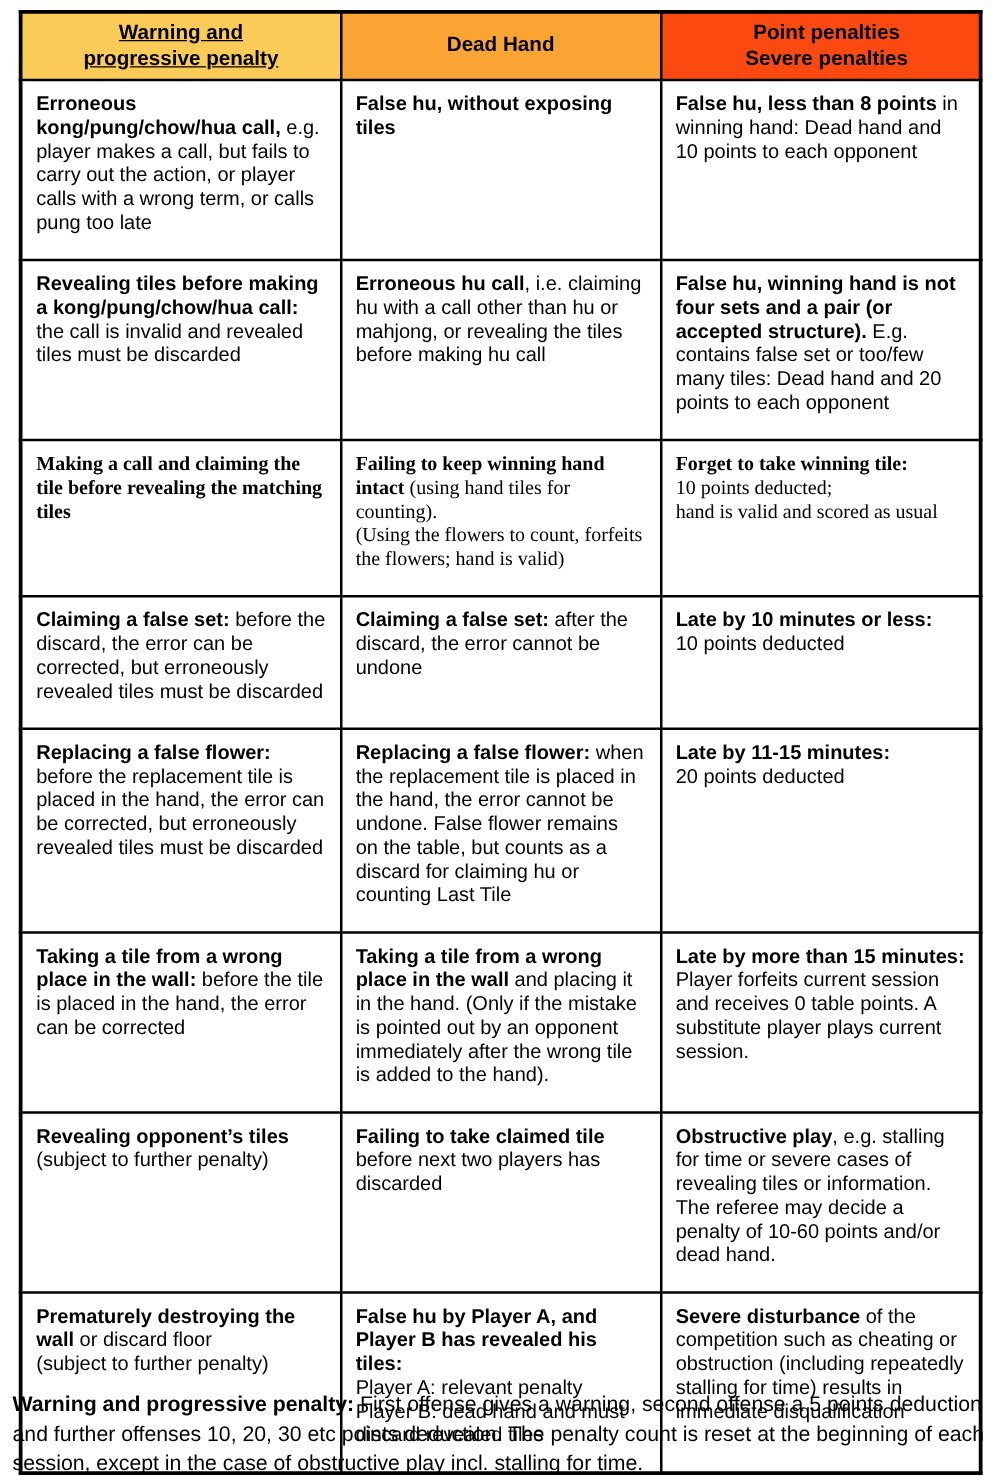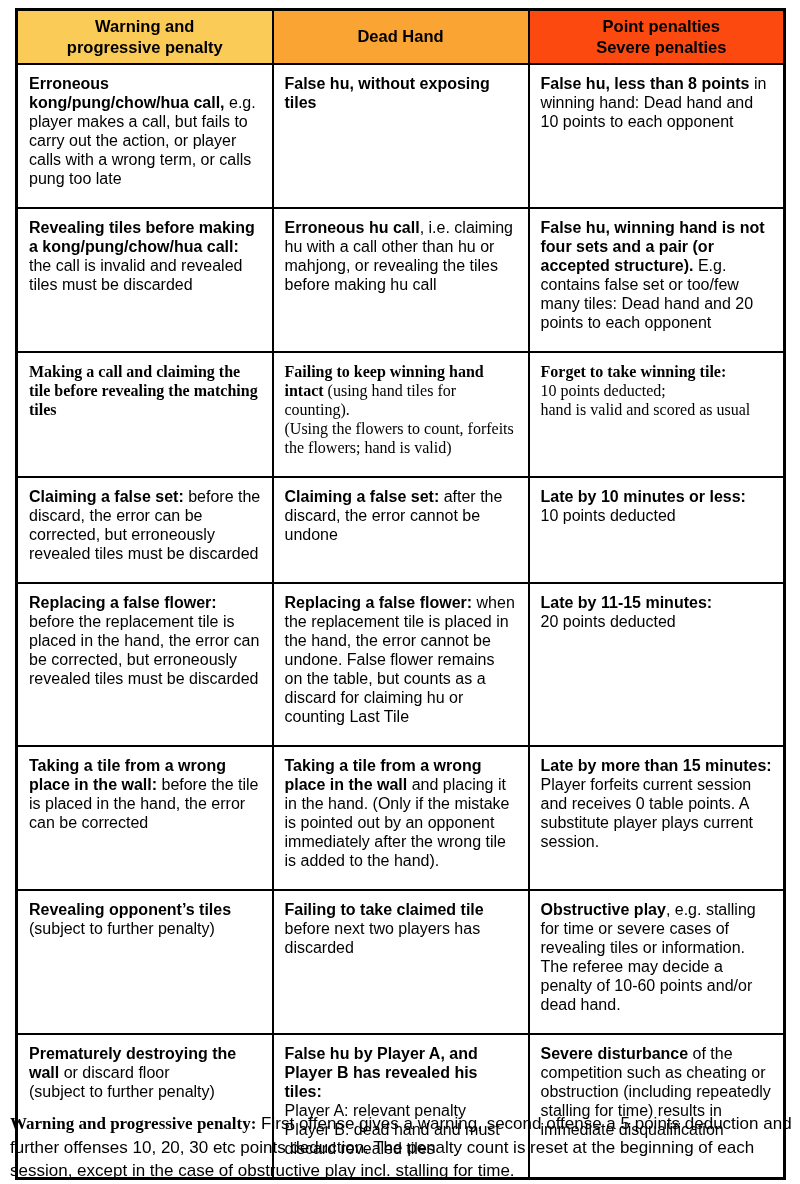--- a/index.html
+++ b/index.html
@@ -53,31 +53,31 @@
   tr.rh9 td { height: 58px; }
 
   .footnote {
     position: absolute;
     left: 10px; top: 1112px;
     width: 782px;
     font-size: 17px;
     line-height: 23.5px;
     margin: 0;
   }
-  .footnote b { font-weight: bold; font-family: Liberation Serif, serif; }
+  .footnote b { font-weight: bold; }
 </style>
 </head>
 <body>
 
 <div class="page">
 
   <table class="penalty-table">
     <thead>
       <tr>
-        <th style="background-color: rgb(251, 203, 88);"><b>Warning and</b><br><b>progressive penalty</b></th>
+        <th style="background-color: rgb(251, 203, 88); text-decoration: underline;"><b>Warning and</b><br><b>progressive penalty</b></th>
         <th style="background-color: rgb(250, 164, 51);"><b>Dead Hand</b></th>
         <th style="background-color: rgb(251, 73, 15); padding-left: 16px;"><b>Point penalties</b><br><b>Severe penalties</b></th>
       </tr>
     </thead>
     <tbody>
       <tr class="rh1">
         <td><b>Erroneous kong/pung/chow/hua call,</b><span> e.g. player makes a call, but fails to carry out the action, or player calls with a wrong term, or calls pung too late</span></td>
         <td><b>False hu, without exposing tiles</b></td>
         <td><b>False hu, less than 8 points</b><span> in winning hand: Dead hand and 10 points to each opponent</span></td>
       </tr>

